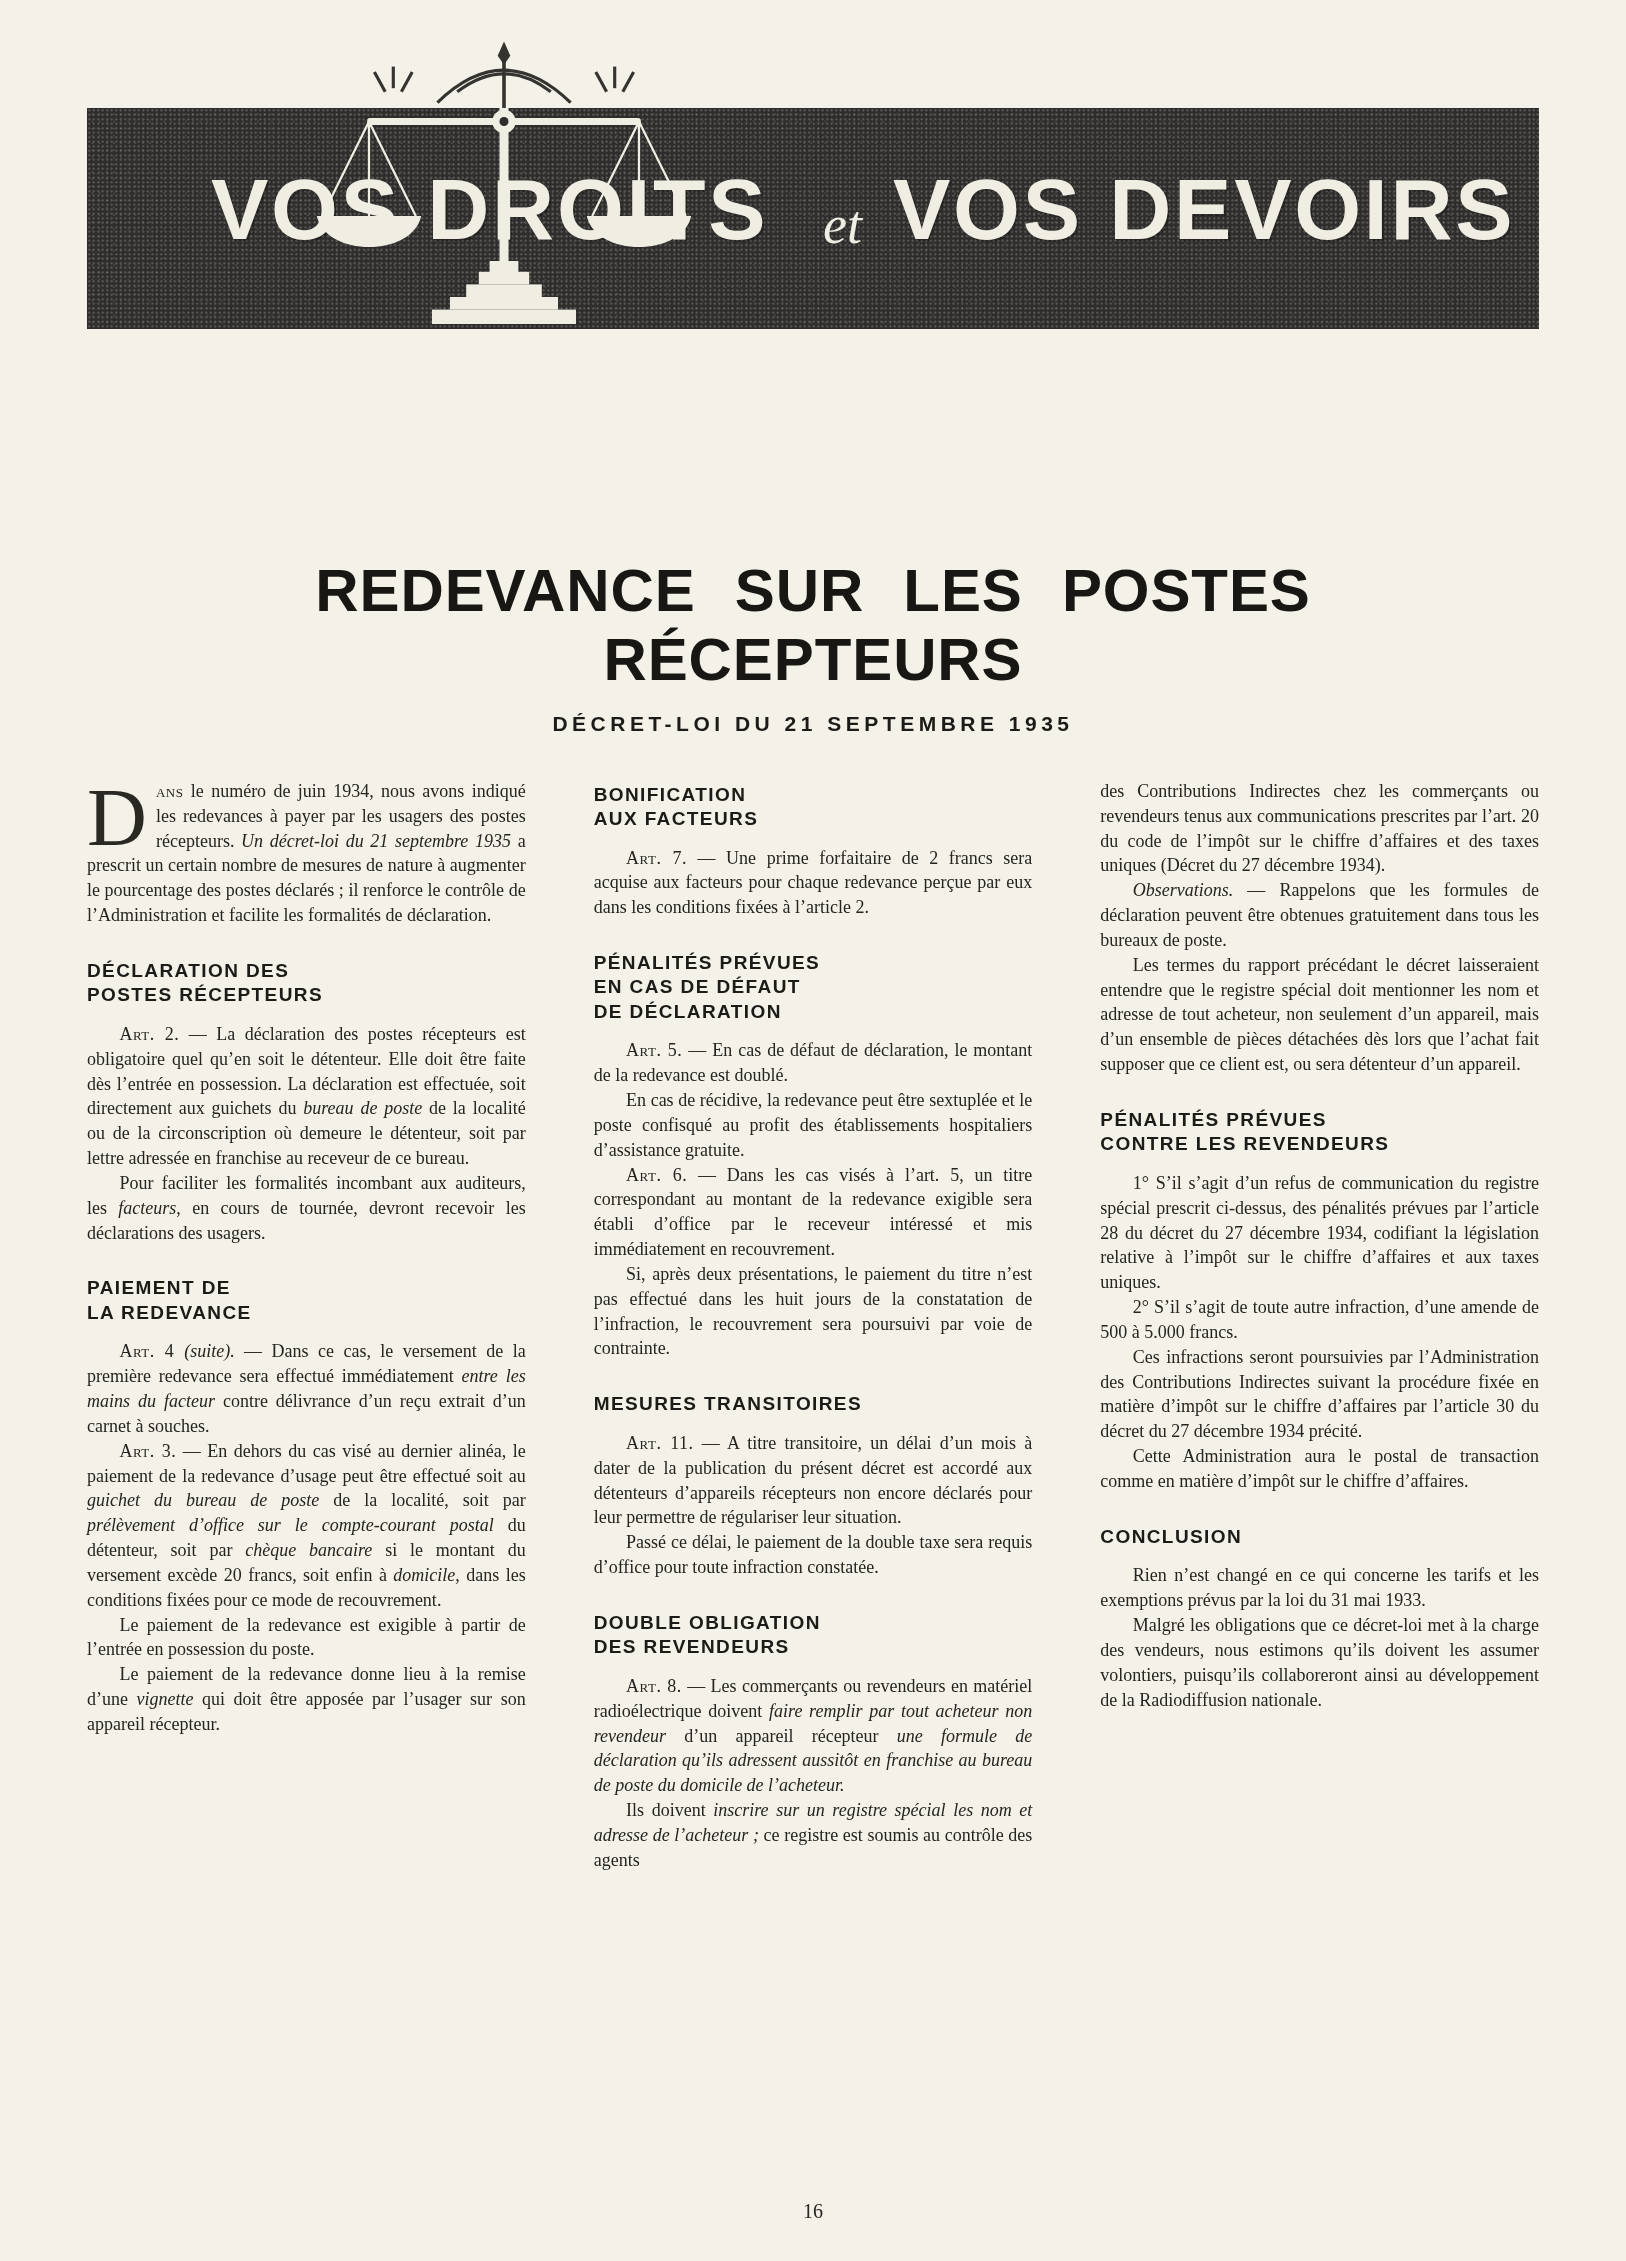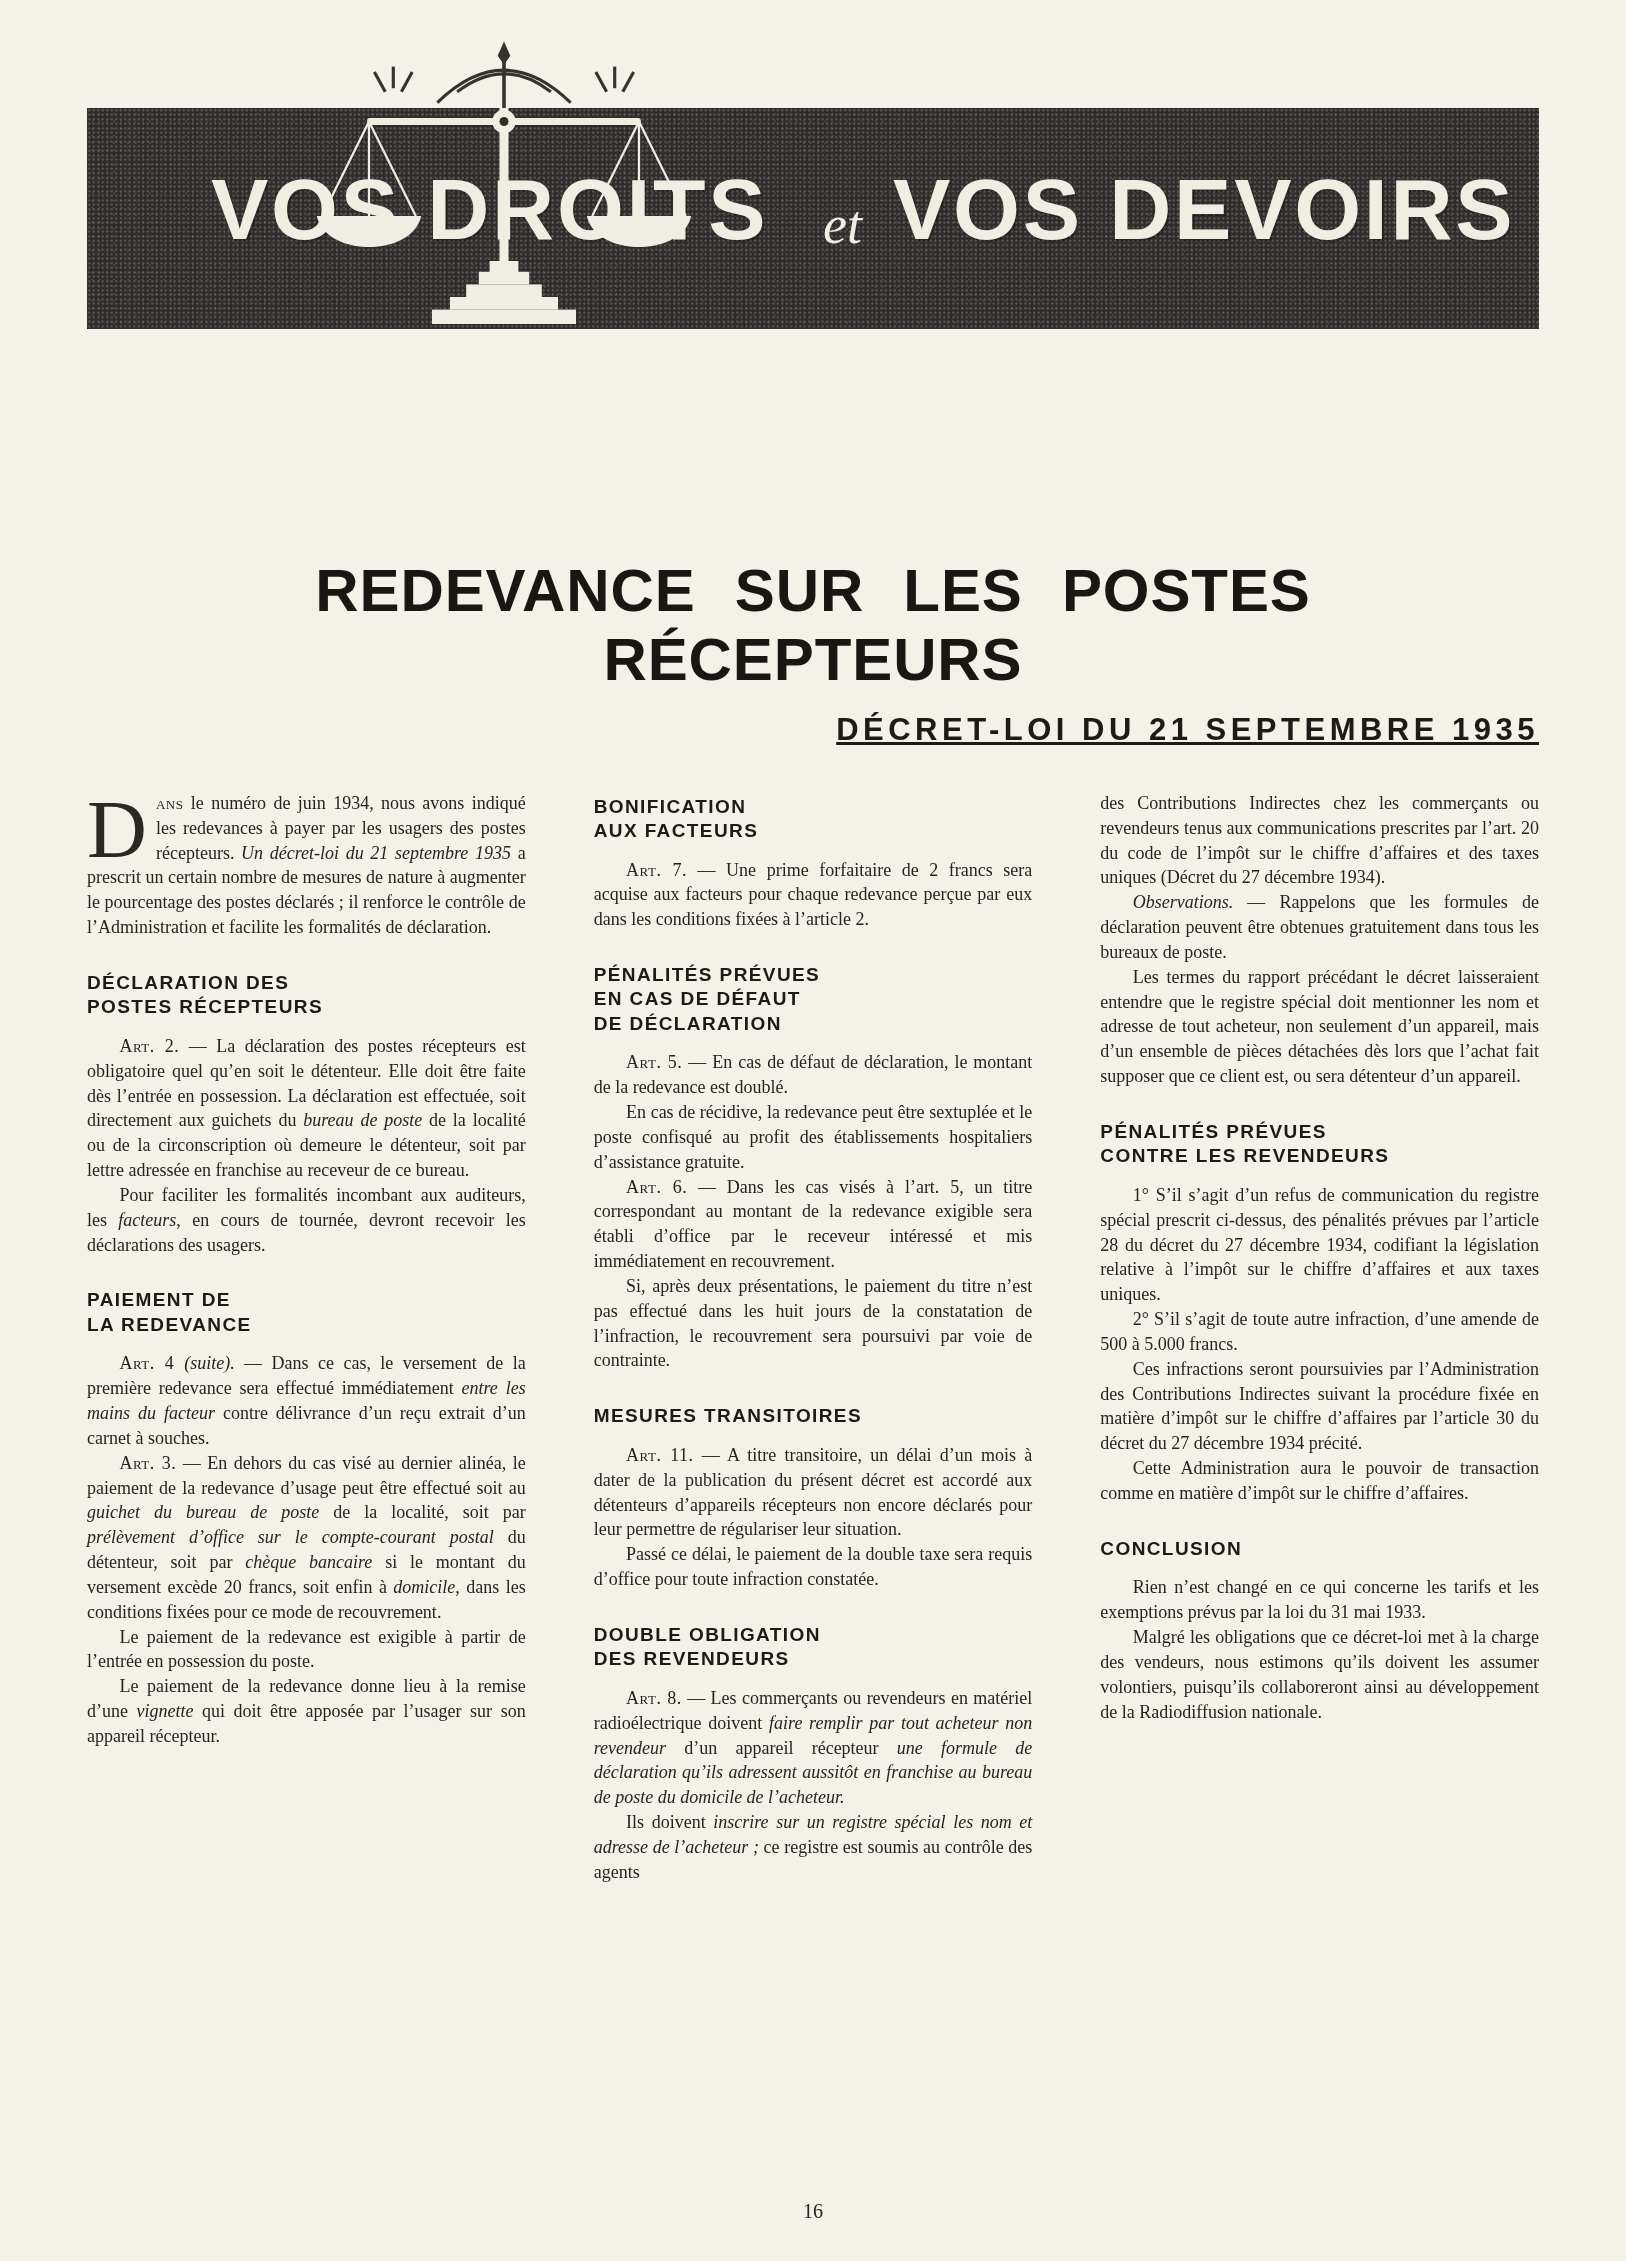--- a/index.html
+++ b/index.html
@@ -51,26 +51,25 @@
   .title {
     margin: 227px 87px 0;
     text-align: center;
     font-family: "Liberation Sans", sans-serif;
     font-weight: 700; font-size: 60px;
     letter-spacing: 0.9px; word-spacing: 21.6px;
     color: #181713;
   }
   .subtitle {
     margin: 18px 87px 0;
-    text-align: right;
-    font-family: "Liberation Sans", sans-serif;
-    font-weight: 700; font-size: 31px;
+    text-align: center;
+    font-family: "Liberation Sans", sans-serif;
+    font-weight: 700; font-size: 21px;
     letter-spacing: 4.5px;
     color: #1c1b17;
-    text-decoration: underline;
   }
   
   .columns {
     margin: 43px 87px 0;
     display: grid;
     grid-template-columns: 1fr 1fr 1fr;
     column-gap: 68px;
   }
   .col { font-size: 18px; line-height: 1.38; text-align: justify; }
   .sec-heading {
@@ -187,21 +186,21 @@
       </div>
       <div class="col">
         <p class="para noindent"><span>des Contributions Indirectes chez les commerçants ou revendeurs tenus aux communications prescrites par l’art. 20 du code de l’impôt sur le chiffre d’affaires et des taxes uniques (Décret du 27 décembre 1934).</span></p>
         <p class="para"><span class="it">Observations.</span><span> — Rappelons que les formules de déclaration peuvent être obtenues gratuitement dans tous les bureaux de poste.</span></p>
         <p class="para"><span>Les termes du rapport précédant le décret laisseraient entendre que le registre spécial doit mentionner les nom et adresse de tout acheteur, non seulement d’un appareil, mais d’un ensemble de pièces détachées dès lors que l’achat fait supposer que ce client est, ou sera détenteur d’un appareil.</span></p>
         <h3 class="sec-heading">PÉNALITÉS PRÉVUES
 CONTRE LES REVENDEURS</h3>
         <p class="para"><span>1° S’il s’agit d’un refus de communication du registre spécial prescrit ci-dessus, des pénalités prévues par l’article 28 du décret du 27 décembre 1934, codifiant la législation relative à l’impôt sur le chiffre d’affaires et aux taxes uniques.</span></p>
         <p class="para"><span>2° S’il s’agit de toute autre infraction, d’une amende de 500 à 5.000 francs.</span></p>
         <p class="para"><span>Ces infractions seront poursuivies par l’Administration des Contributions Indirectes suivant la procédure fixée en matière d’impôt sur le chiffre d’affaires par l’article 30 du décret du 27 décembre 1934 précité.</span></p>
-        <p class="para"><span>Cette Administration aura le pouvoir de transaction comme en matière d’impôt sur le chiffre d’affaires.</span></p>
+        <p class="para"><span>Cette Administration aura le postal de transaction comme en matière d’impôt sur le chiffre d’affaires.</span></p>
         <h3 class="sec-heading">CONCLUSION</h3>
         <p class="para"><span>Rien n’est changé en ce qui concerne les tarifs et les exemptions prévus par la loi du 31 mai 1933.</span></p>
         <p class="para"><span>Malgré les obligations que ce décret-loi met à la charge des vendeurs, nous estimons qu’ils doivent les assumer volontiers, puisqu’ils collaboreront ainsi au développement de la Radiodiffusion nationale.</span></p>
       </div>
     </div>
 
   <div class="page-number">16</div>
 
 </div>
 

